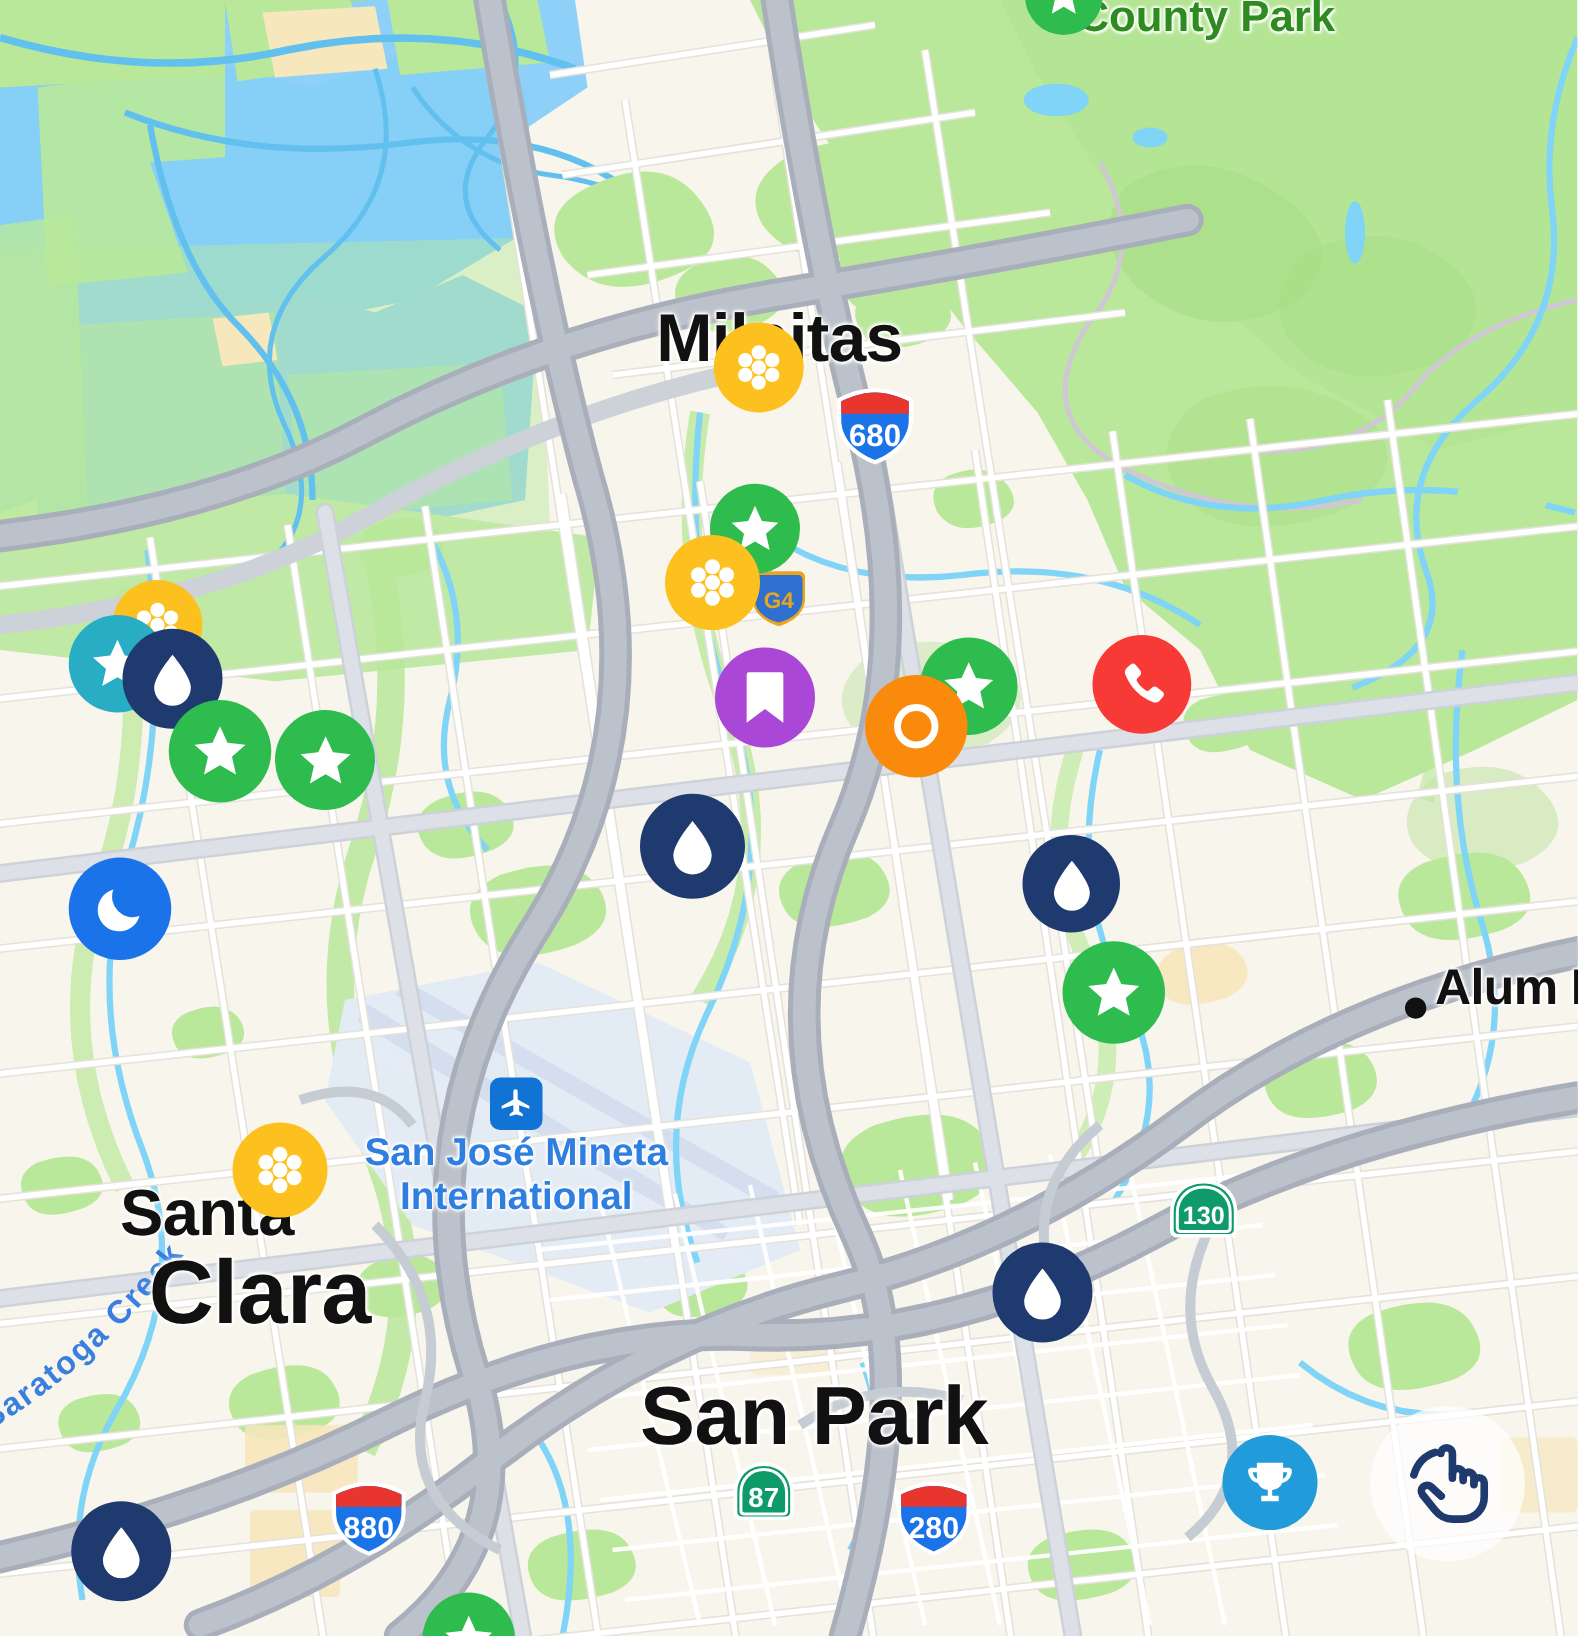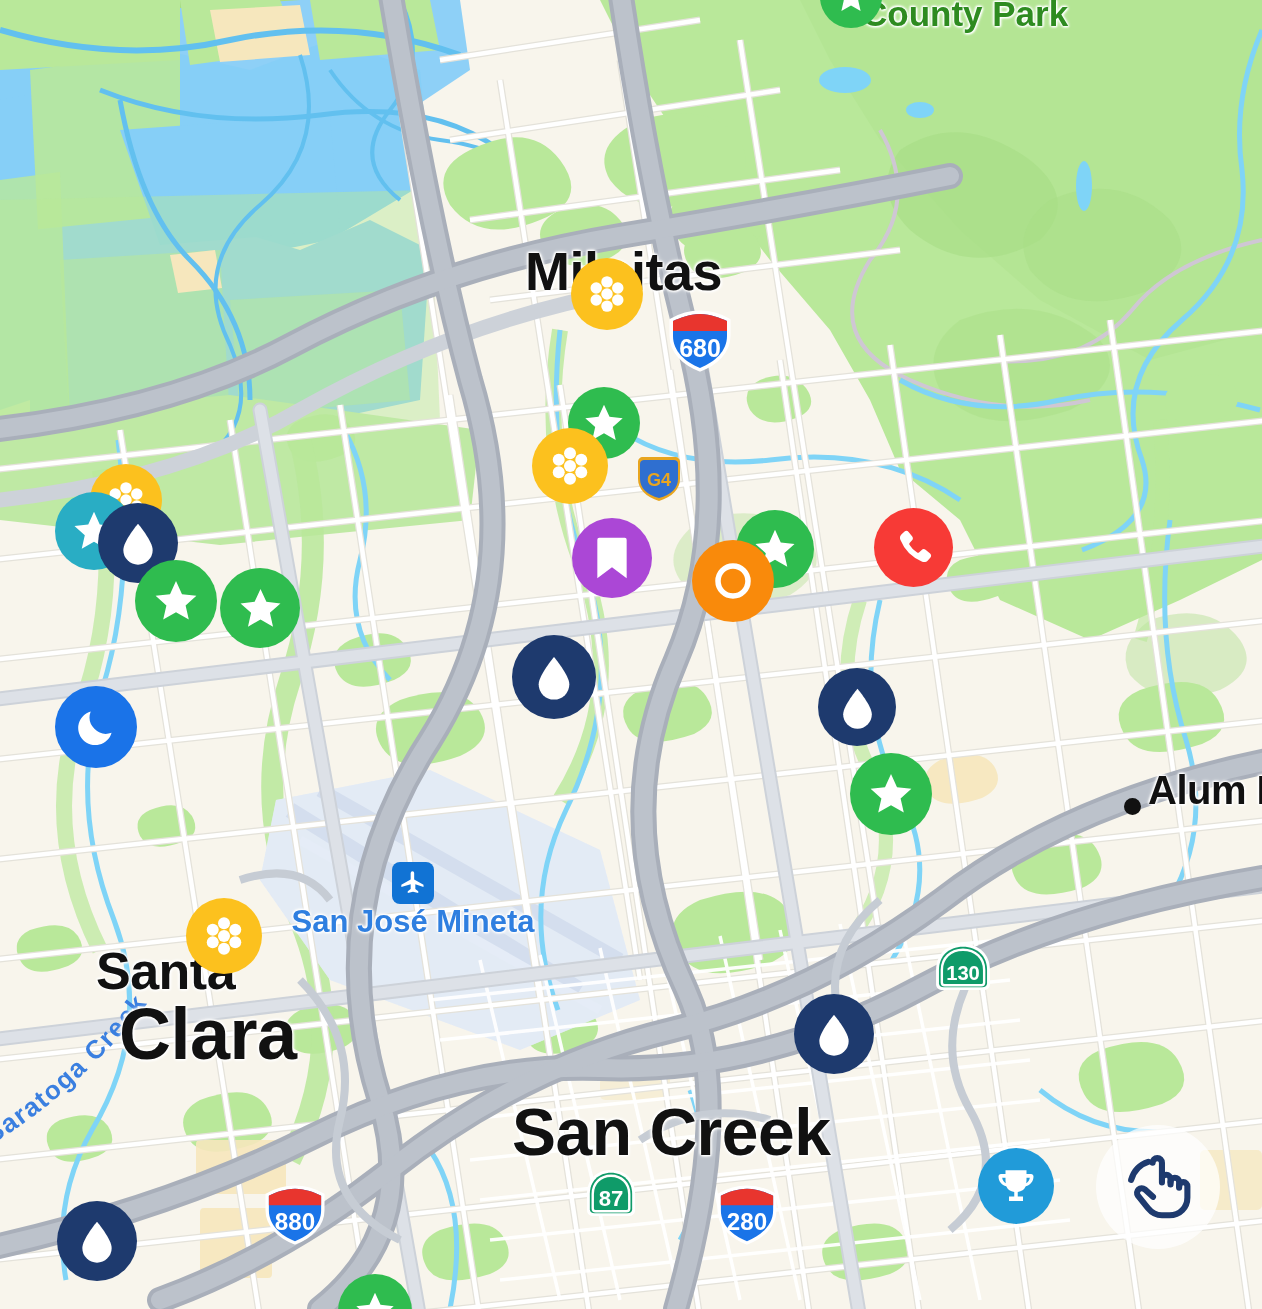--- a/index.html
+++ b/index.html
@@ -281,27 +281,28 @@
     </text>
   </svg>
 
   <div class="sq-icon" style="left:392px;top:862px;width:42px;height:42px;background:#1173d4;">
     <svg width="28" height="28" viewBox="0 0 24 24" fill="#ffffff">
       <path d="M21 15.5v-2l-8-4.5V3.5a1.5 1.5 0 0 0-3 0V9l-8 4.5v2l8-2.5v4.2L7.5 19v1.6L12 19.4l4.5 1.2V19L14 17.2V13z"></path>
     </svg>
   </div>
   <div class="airport-label" style="left:288px;top:905px;width:250px;font-size:31px;">
     <div>San José Mineta</div>
+    <div>International</div>
   </div>
 
   <div class="park-label" style="left:862px;top:-6px;font-size:35px;">County Park</div>
   <div class="city-label" style="left:525px;top:240px;font-size:54px;">Milpitas</div>
   <div class="city-label" style="left:96px;top:941px;font-size:52px;">Santa</div>
   <div class="city-label" style="left:119px;top:993px;font-size:72px;">Clara</div>
-  <div class="city-label" style="left:512px;top:1094px;font-size:66px;">San Creek</div>
+  <div class="city-label" style="left:512px;top:1094px;font-size:66px;">San Park</div>
   <div class="city-label" style="left:1148px;top:768px;font-size:40px;">Alum R</div>
   <div class="poi-dot" style="left:1124px;top:798px;"></div>
 
   <div class="shield" style="left:668px;top:310px;width:64px;height:62px;">
     <svg width="64" height="62" viewBox="0 0 64 62">
       <path d="M32 2 C20 2 10 6 3 10 L3 26 C3 42 16 54 32 60 C48 54 61 42 61 26 L61 10 C54 6 44 2 32 2Z" fill="#ffffff" stroke="#ffffff" stroke-width="3"></path>
       <path d="M32 4 C21 4 12 8 5 11 L5 26 C5 41 17 52 32 58 C47 52 59 41 59 26 L59 11 C52 8 43 4 32 4Z" fill="#1a74e8"></path>
       <path d="M32 4 C21 4 12 8 5 11 L5 21 L59 21 L59 11 C52 8 43 4 32 4Z" fill="#e8352e"></path>
       <text x="32" y="47" font-family="Liberation Sans, sans-serif" font-size="25" font-weight="bold" fill="#ffffff" text-anchor="middle">680</text>
     </svg>
@@ -336,21 +337,21 @@
 
   <div class="shield state" style="left:934px;top:942px;width:58px;height:50px;">
     <svg width="58" height="50" viewBox="0 0 60 52">
       <path d="M30 2 C13 2 2 13 2 29 L2 44 C2 48 5 50 9 50 L51 50 C55 50 58 48 58 44 L58 29 C58 13 47 2 30 2Z" fill="#ffffff"></path>
       <path d="M30 5 C15 5 5 15 5 29 L5 43 C5 46 7 47 10 47 L50 47 C53 47 55 46 55 43 L55 29 C55 15 45 5 30 5Z" fill="#0f9b69"></path>
       <path d="M30 8 C17 8 8 17 8 29 L8 42 C8 44 9 45 11 45 L49 45 C51 45 52 44 52 42 L52 29 C52 17 43 8 30 8Z" fill="none" stroke="#ffffff" stroke-width="2.5"></path>
       <text x="30" y="39" font-family="Liberation Sans, sans-serif" font-size="21" font-weight="bold" fill="#ffffff" text-anchor="middle">130</text>
     </svg>
   </div>
 
-  <div class="shield" style="left:636px;top:455px;width:46px;height:48px;">
+  <div class="shield" style="left:600px;top:455px;width:46px;height:48px;">
     <svg width="46" height="48" viewBox="0 0 46 48">
       <path d="M7 2 L39 2 C42 2 44 4 44 7 L44 24 C44 34 36 42 23 46 C10 42 2 34 2 24 L2 7 C2 4 4 2 7 2Z" fill="#e8a51f"></path>
       <path d="M8 5 L38 5 C40 5 42 6 42 9 L42 24 C42 33 35 40 23 43 C11 40 4 33 4 24 L4 9 C4 6 6 5 8 5Z" fill="#2f6fd0"></path>
       <text x="23" y="31" font-family="Liberation Sans, sans-serif" font-size="18" font-weight="bold" fill="#e8a51f" text-anchor="middle">G4</text>
     </svg>
   </div>
 
   <div class="poi" style="left:820px;top:-34px;width:62px;height:62px;background:#2fbc4f;">
     <svg width="36" height="36" viewBox="0 0 24 24" fill="#fff">
       <path d="M12 2l3 6.6 7.2.8-5.4 4.8 1.6 7.1L12 17.6 5.6 21.3l1.6-7.1L1.8 9.4 9 8.6z"></path>

